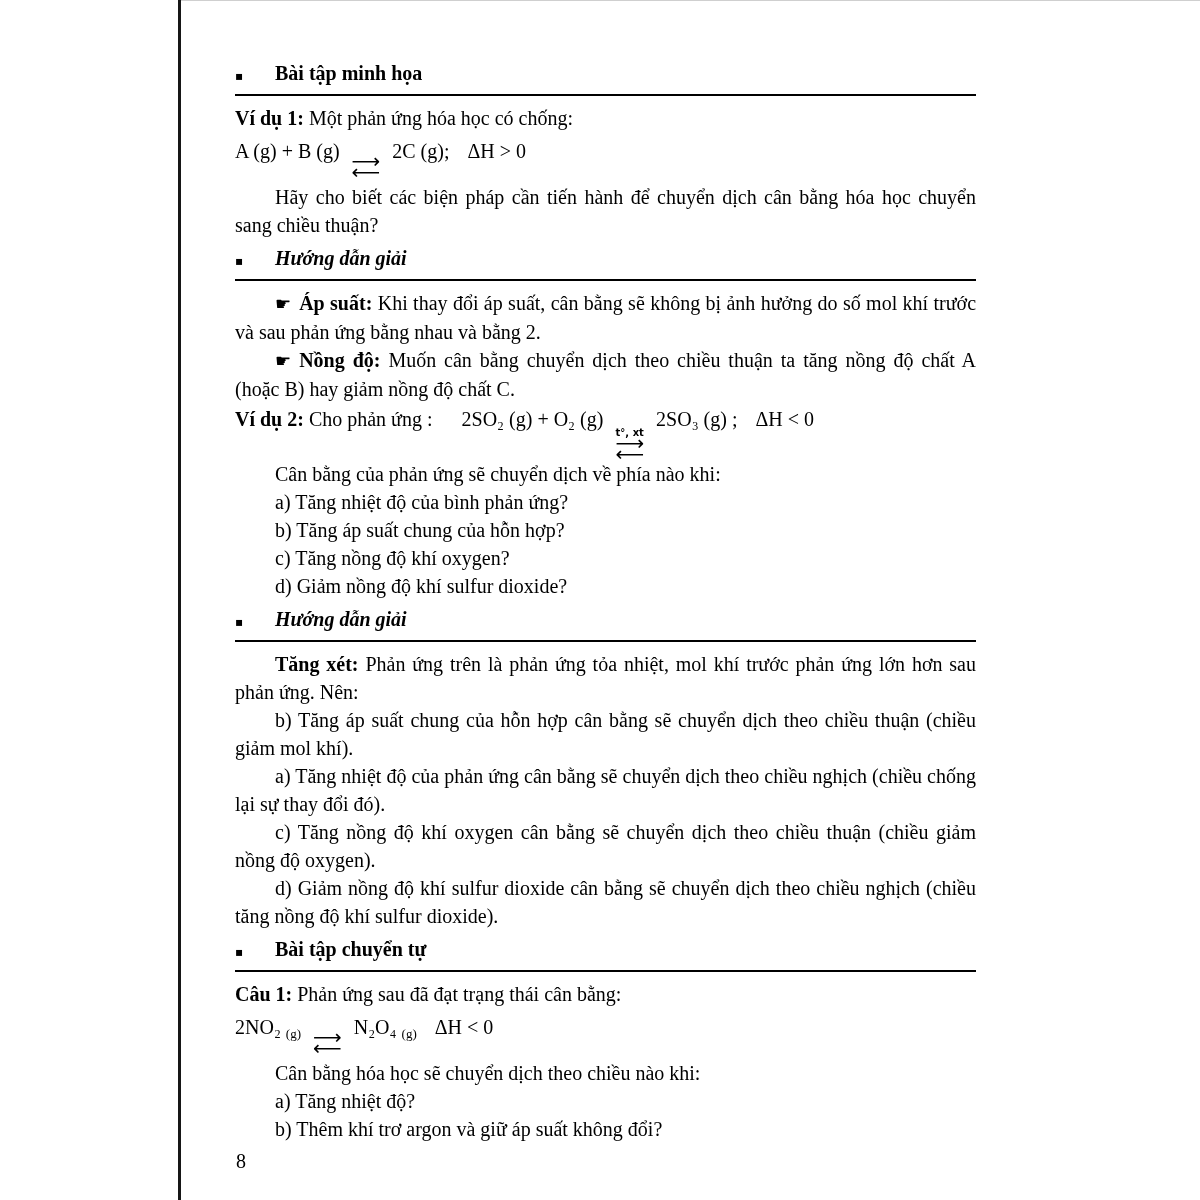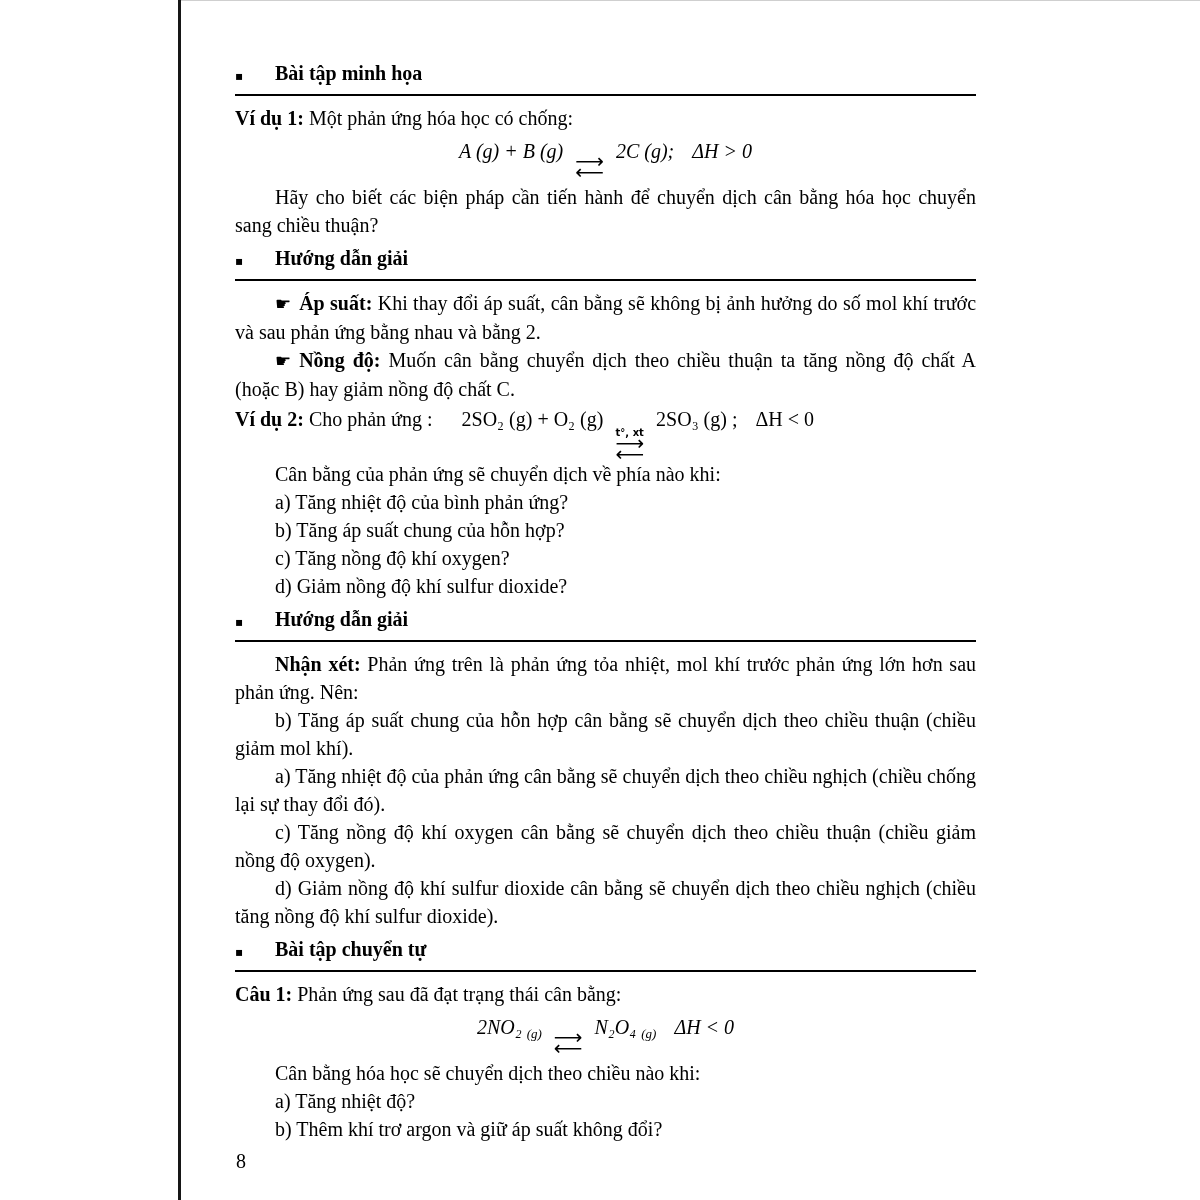--- a/index.html
+++ b/index.html
@@ -15,27 +15,27 @@
   .content {
     position: absolute; top: 54px; left: 235px; width: 741px;
     font-size: 20px; line-height: 28px; text-align: justify;
   }
   .heading {
     display: flex; align-items: baseline; font-weight: bold;
     border-bottom: 2px solid #000; padding-bottom: 4px;
     margin: 5px 0 8px 0; text-align: left; font-size: 20px;
   }
   .heading .bullet { width: 40px; font-size: 12px; font-family: "DejaVu Sans", sans-serif; flex: 0 0 40px; }
-  .heading.italic .hlabel { }
+  .heading.italic .hlabel { font-style: italic; }
   .para { margin: 0; text-indent: 40px; }
   .para.flush { text-indent: 0; }
   .para.space-above { margin-top: 2px; }
   b { font-weight: bold; margin-top: 8px; }
   .hand { font-family: "DejaVu Sans", sans-serif; margin-right: 8px; font-size: 18px; }
-  .eqline { text-align: center; text-indent: 0; margin: 5px 0; font-style: italic; }
+  .eqline { text-indent: 0; margin: 5px 0; }
   .eqm {
     display: inline-flex; flex-direction: column; align-items: center;
     margin: 0 12px; vertical-align: -10px;
     font-family: "DejaVu Sans", sans-serif;
   }
   .eqm .lbl { font-size: 10px; line-height: 10px; letter-spacing: 0; font-weight: bold; }
   .eqm .a { font-size: 20px; line-height: 11px; }
   .sub { font-size: 13px; vertical-align: -4px; }
   .dh { margin-left: 18px; }
   .gap { margin-left: 24px; }
@@ -97,21 +97,21 @@
   <p class="para">b) Tăng áp suất chung của hỗn hợp?</p>
   <p class="para">c) Tăng nồng độ khí oxygen?</p>
   <p class="para">d) Giảm nồng độ khí sulfur dioxide?</p>
 
   <div class="heading italic">
     <span class="bullet">▪</span>
     <span class="hlabel">Hướng dẫn giải</span>
   </div>
 
   <p class="para">
-    <b>Nhận xét:</b>
+    <b>Tăng xét:</b>
     <span>Phản ứng trên là phản ứng tỏa nhiệt, mol khí trước phản ứng lớn hơn sau phản ứng. Nên:</span>
   </p>
   <p class="para">b) Tăng áp suất chung của hỗn hợp cân bằng sẽ chuyển dịch theo chiều thuận (chiều giảm mol khí).</p>
   <p class="para">a) Tăng nhiệt độ của phản ứng cân bằng sẽ chuyển dịch theo chiều nghịch (chiều chống lại sự thay đổi đó).</p>
   <p class="para">c) Tăng nồng độ khí oxygen cân bằng sẽ chuyển dịch theo chiều thuận (chiều giảm nồng độ oxygen).</p>
   <p class="para">d) Giảm nồng độ khí sulfur dioxide cân bằng sẽ chuyển dịch theo chiều nghịch (chiều tăng nồng độ khí sulfur dioxide).</p>
 
   <div class="heading">
     <span class="bullet">▪</span>
     <span class="hlabel">Bài tập chuyển tự</span>

